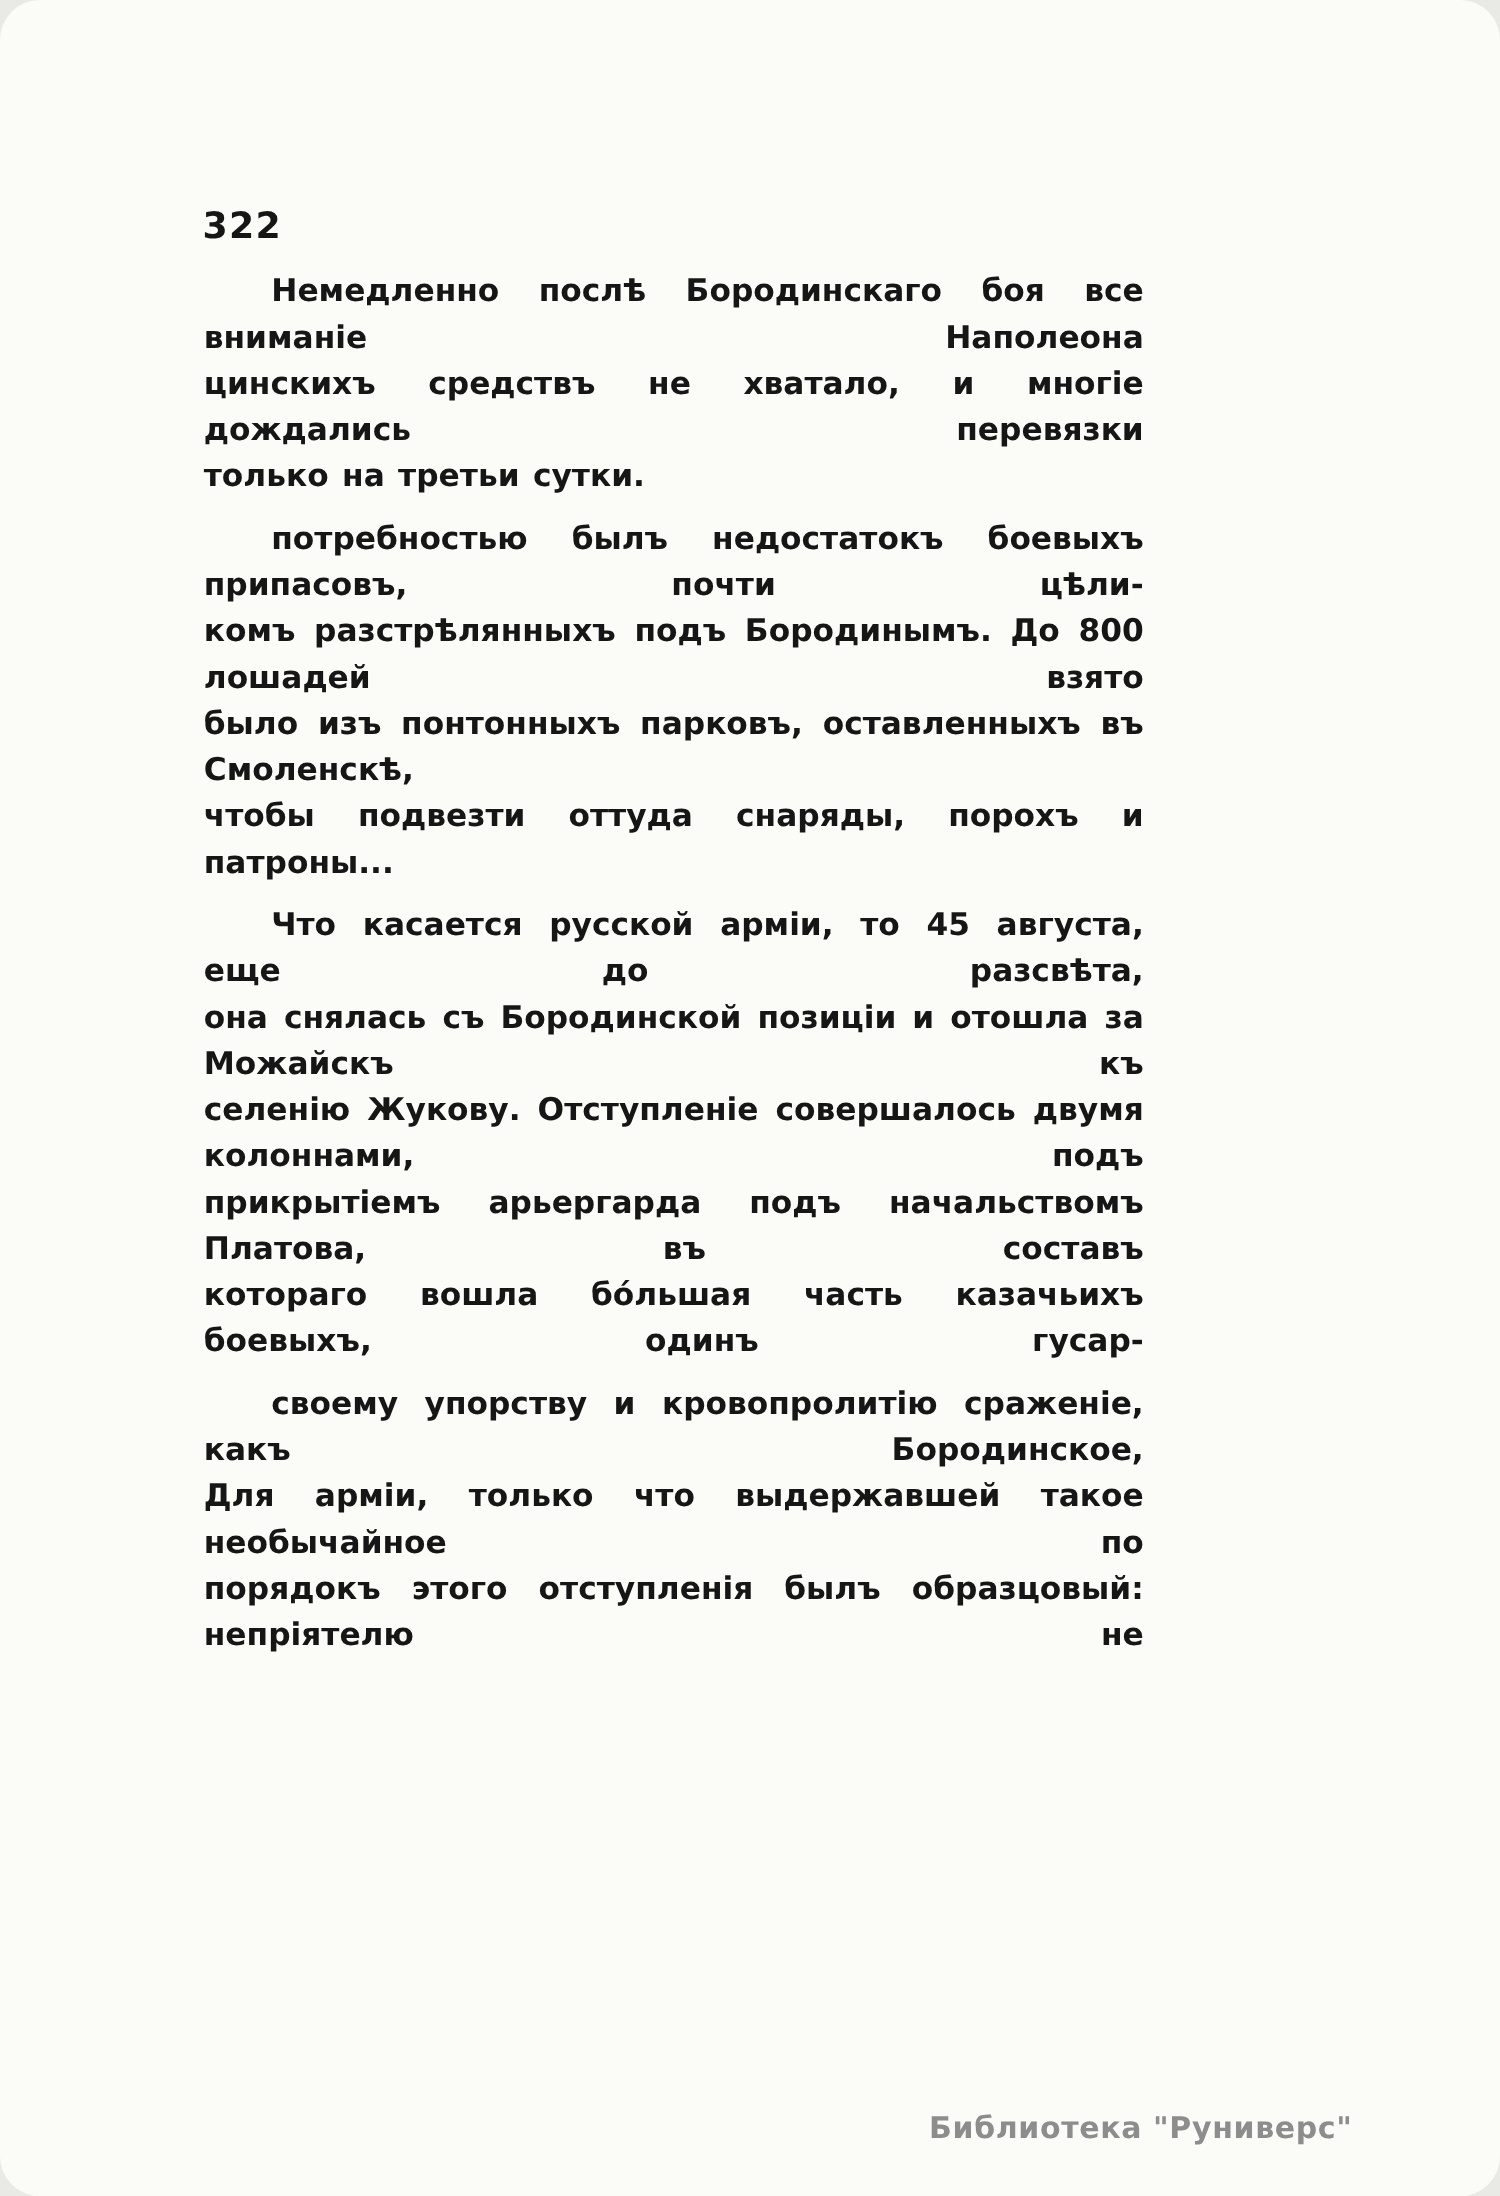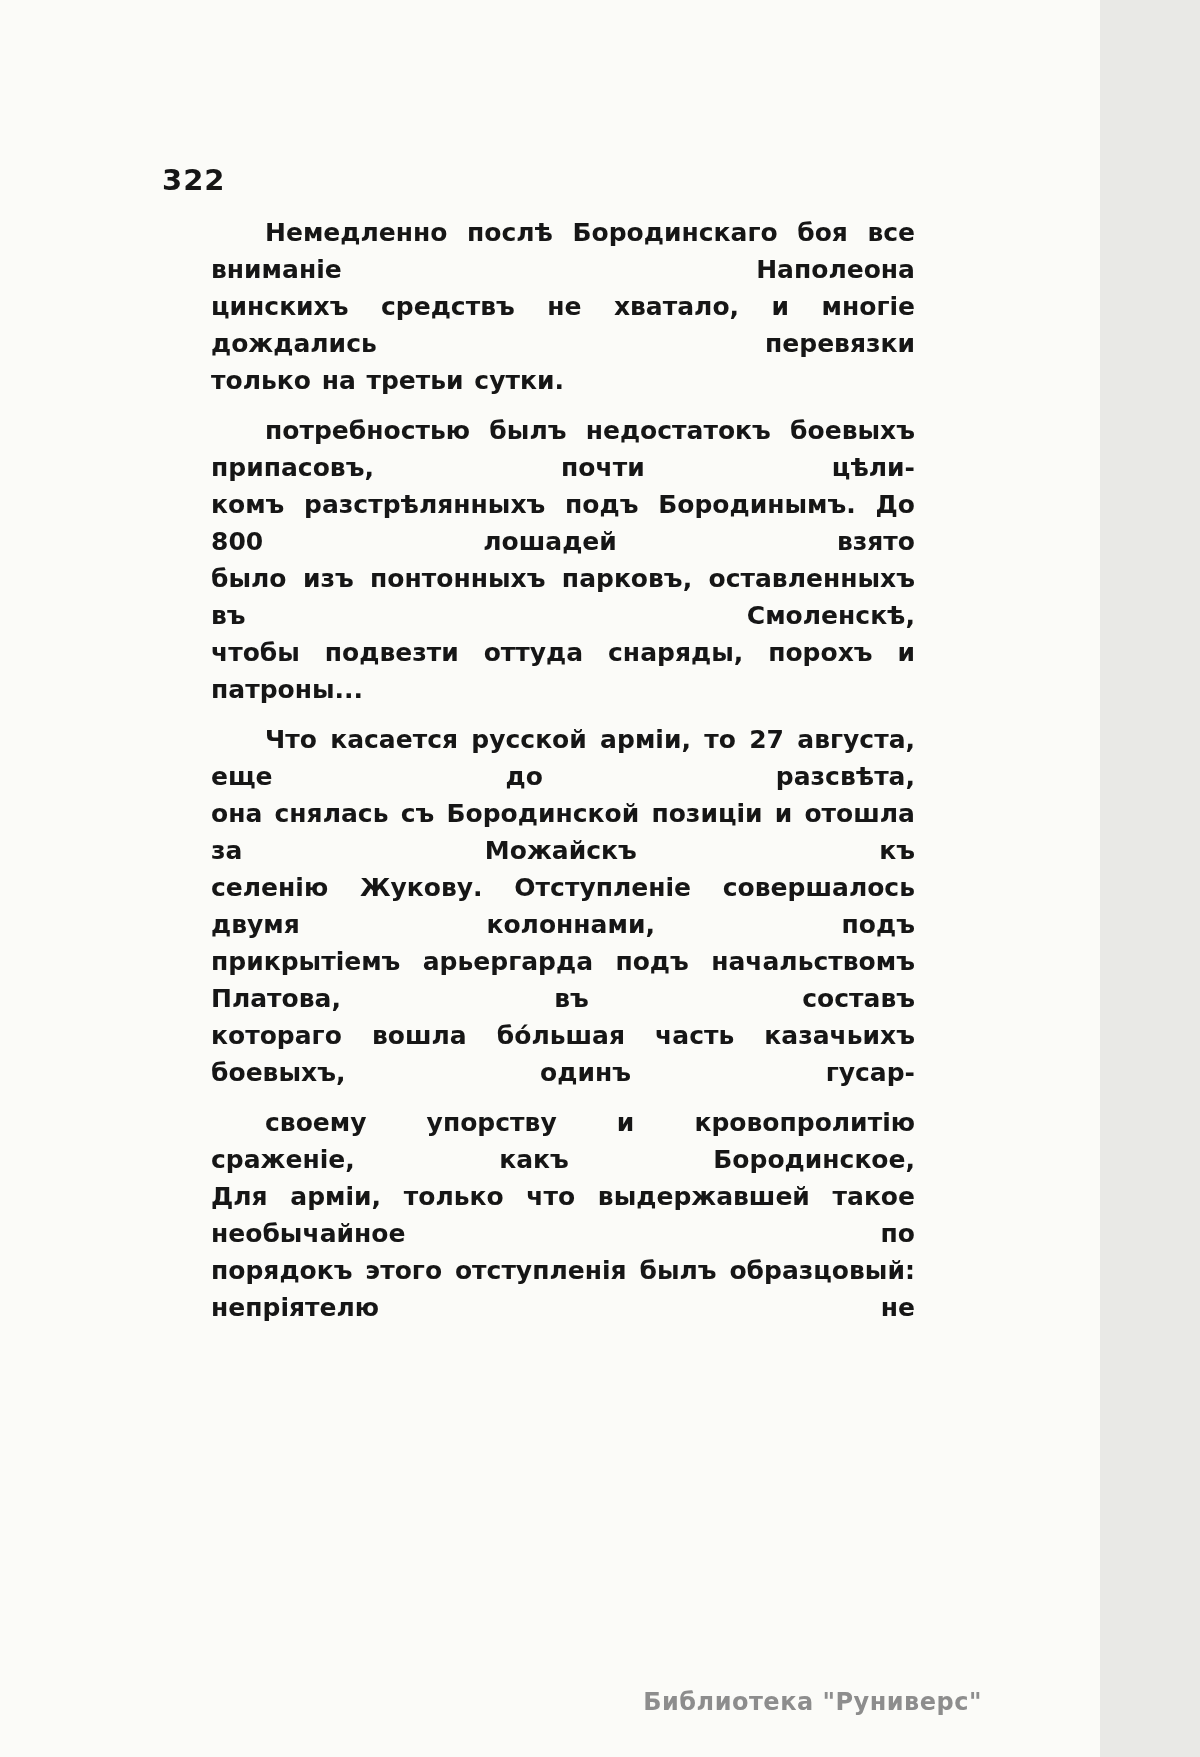--- a/index.html
+++ b/index.html
@@ -2,26 +2,27 @@
 <html><head>
 <meta charset="utf-8">
 <style>
   html, body {
     margin: 0;
     padding: 0;
     background: #e9e9e6;
   }
   .page {
     position: relative;
-    width: 1100px;
+    width: 1200px;
     height: 1757px;
     background: #fbfbf8;
     overflow: hidden;
     font-family: "DejaVu Sans", sans-serif;
     color: #141414;
+    border-radius: 32px;
   }
   .page-number {
     position: absolute;
     left: 162px;
     top: 163px;
     font-size: 29px;
     font-weight: bold;
     letter-spacing: 1px;
     color: #161616;
   }
@@ -36,21 +37,20 @@
   }
   .line {
     font-size: 25px;
     font-weight: bold;
     line-height: 37px;
     white-space: normal;
     text-align: justify;
     text-align-last: justify;
     word-spacing: 2px;
     color: #161616;
-    margin-left: 48px;
   }
   .line.last {
     text-align-last: left;
   }
   .para .line:first-child {
     text-indent: 54px;
   }
   .watermark {
     position: absolute;
     top: 1688px;
@@ -73,21 +73,21 @@
         <div class="line">цинскихъ средствъ не хватало, и многіе дождались перевязки</div>
         <div class="line last">только на третьи сутки.</div>
       </div>
       <div class="para">
         <div class="line">потребностью былъ недостатокъ боевыхъ припасовъ, почти цѣли-</div>
         <div class="line">комъ разстрѣлянныхъ подъ Бородинымъ. До 800 лошадей взято</div>
         <div class="line">было изъ понтонныхъ парковъ, оставленныхъ въ Смоленскѣ,</div>
         <div class="line last">чтобы подвезти оттуда снаряды, порохъ и патроны...</div>
       </div>
       <div class="para">
-        <div class="line">Что касается русской арміи, то 27 августа, еще до разсвѣта,</div>
+        <div class="line">Что касается русской арміи, то 45 августа, еще до разсвѣта,</div>
         <div class="line">она снялась съ Бородинской позиціи и отошла за Можайскъ къ</div>
         <div class="line">селенію Жукову. Отступленіе совершалось двумя колоннами, подъ</div>
         <div class="line">прикрытіемъ арьергарда подъ начальствомъ Платова, въ составъ</div>
         <div class="line">котораго вошла бо́льшая часть казачьихъ боевыхъ, одинъ гусар-</div>
       </div>
       <div class="para">
         <div class="line">своему упорству и кровопролитію сраженіе, какъ Бородинское,</div>
         <div class="line">Для арміи, только что выдержавшей такое необычайное по</div>
         <div class="line">порядокъ этого отступленія былъ образцовый: непріятелю не</div>
       </div>

